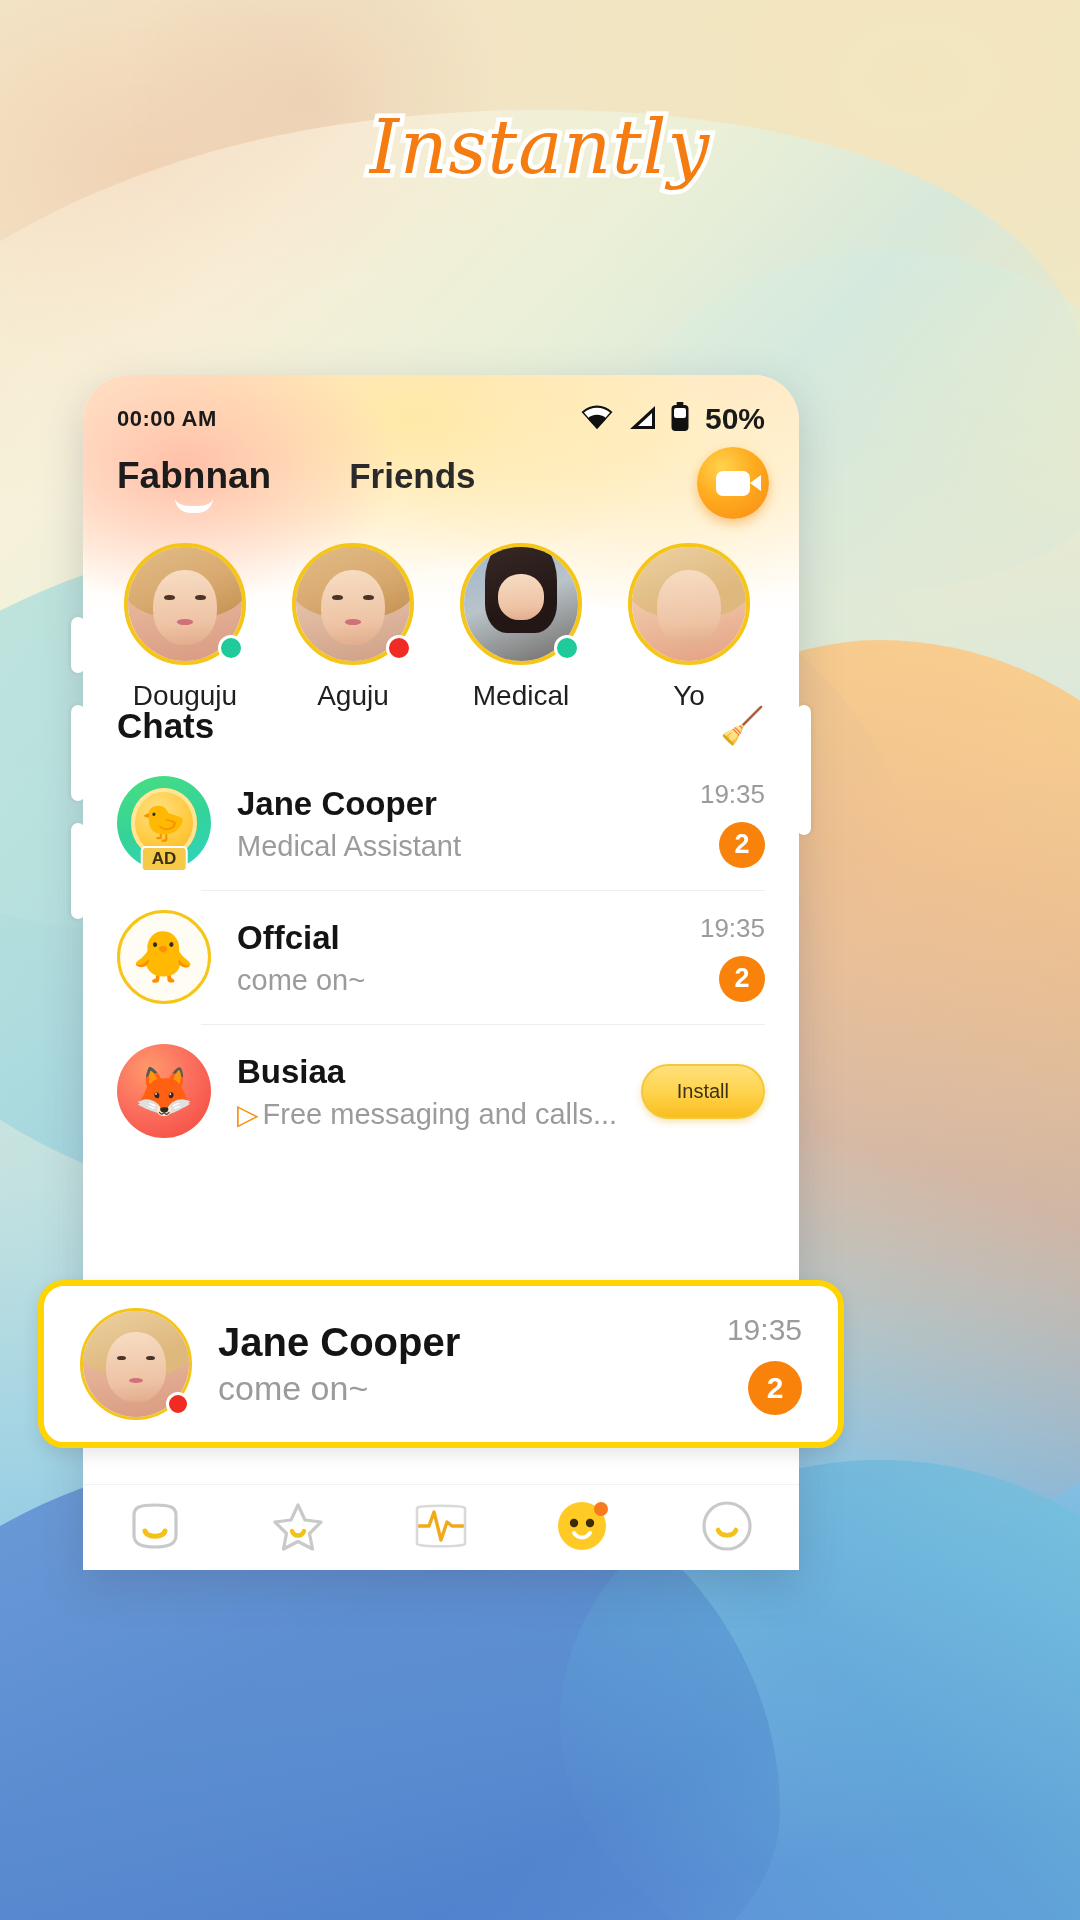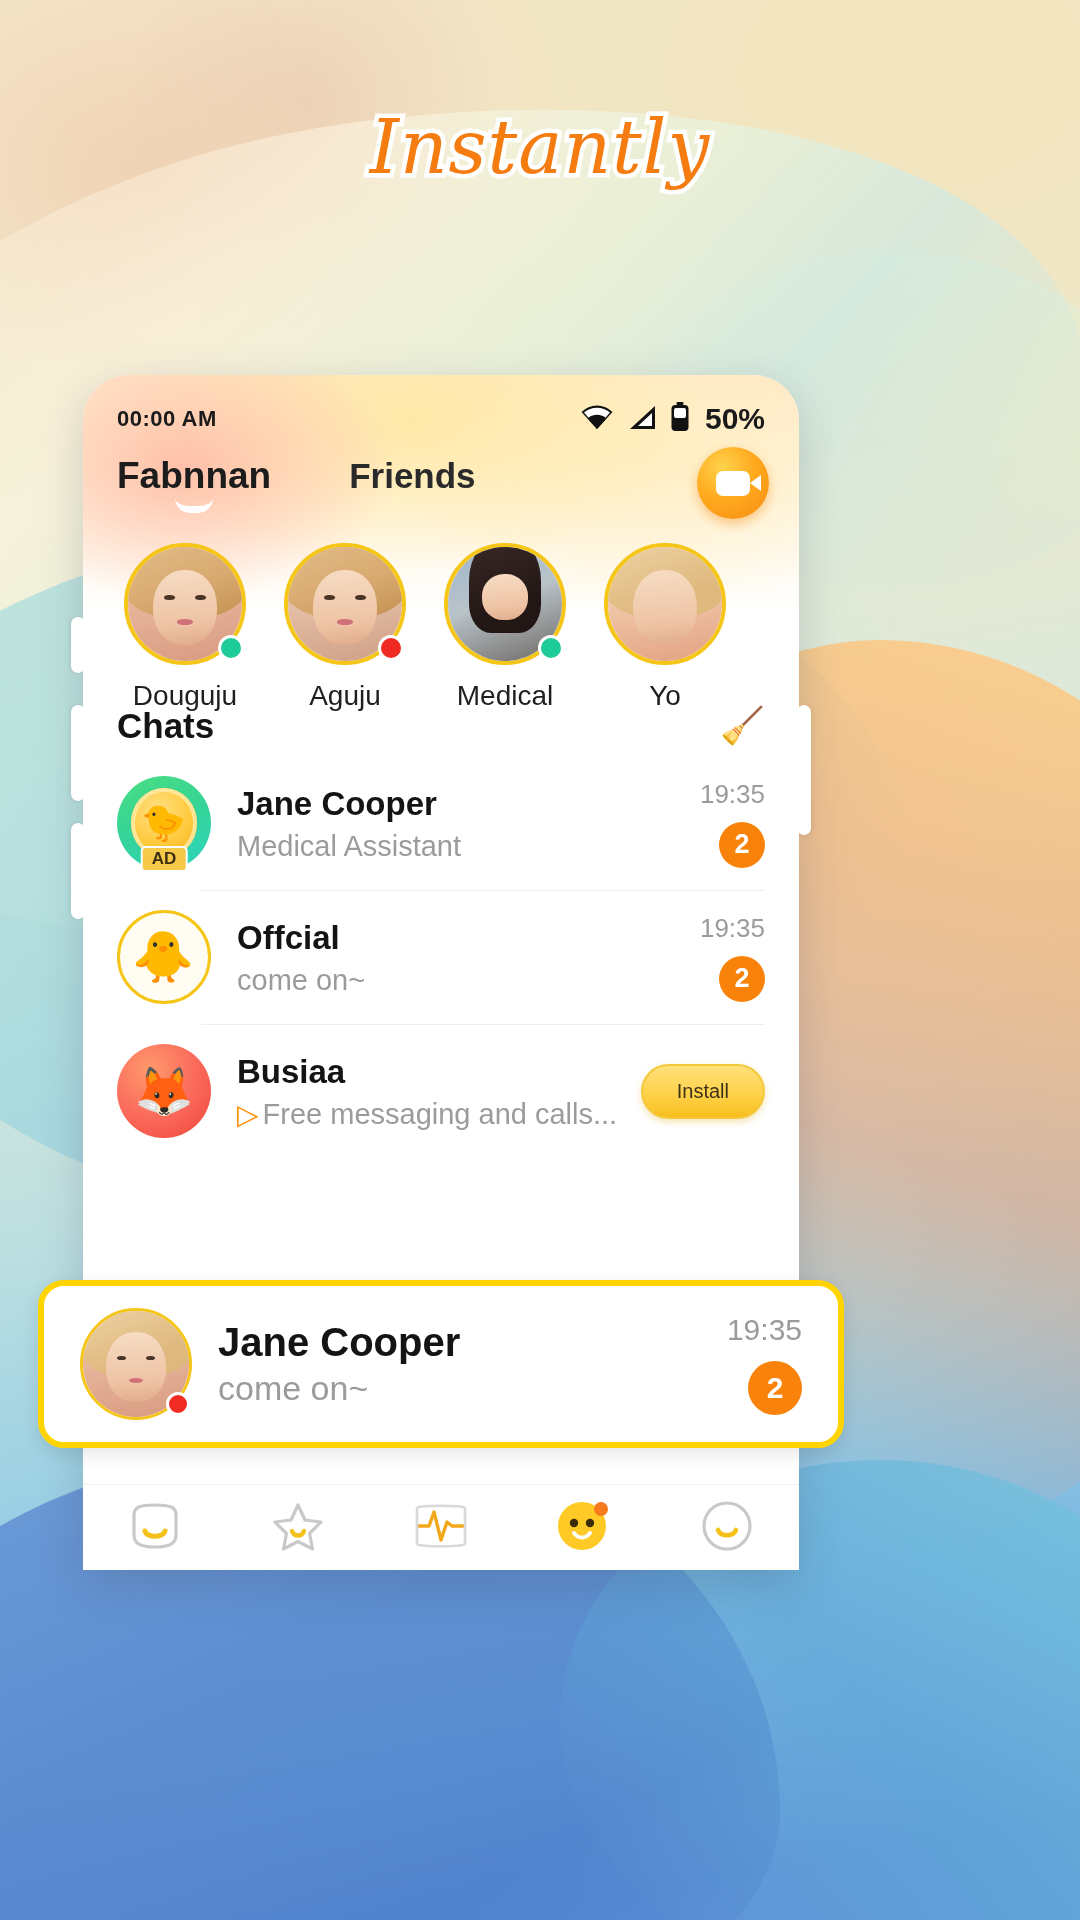--- a/index.html
+++ b/index.html
@@ -132,21 +132,21 @@
   .cam-glyph {
     width:34px; height:25px; background:#fff; border-radius:7px; position:relative;
   }
   .cam-glyph:after {
     content:""; position:absolute; right:-11px; top:4px;
     border-top:8px solid transparent; border-bottom:8px solid transparent;
     border-right:11px solid #fff;
   }
 
   
-  .stories { display:flex; gap:0; padding:46px 0 0 0; overflow:hidden;align-items:center; }
+  .stories { display:flex; gap:8px; padding:46px 0 0 0; overflow:hidden;align-items:center; }
   .story { width:148px; flex:0 0 148px; text-align:center; margin-left:12px; }
   .story:first-child { margin-left:28px; }
   .avatar-wrap { position:relative; width:122px; height:122px; margin:0 auto; }
   .avatar {
     width:122px; height:122px; border-radius:50%;
     border:4px solid #F5C518; overflow:hidden; position:relative;
   }
   .dot {
     position:absolute; right:2px; bottom:4px;
     width:26px; height:26px; border-radius:50%;

